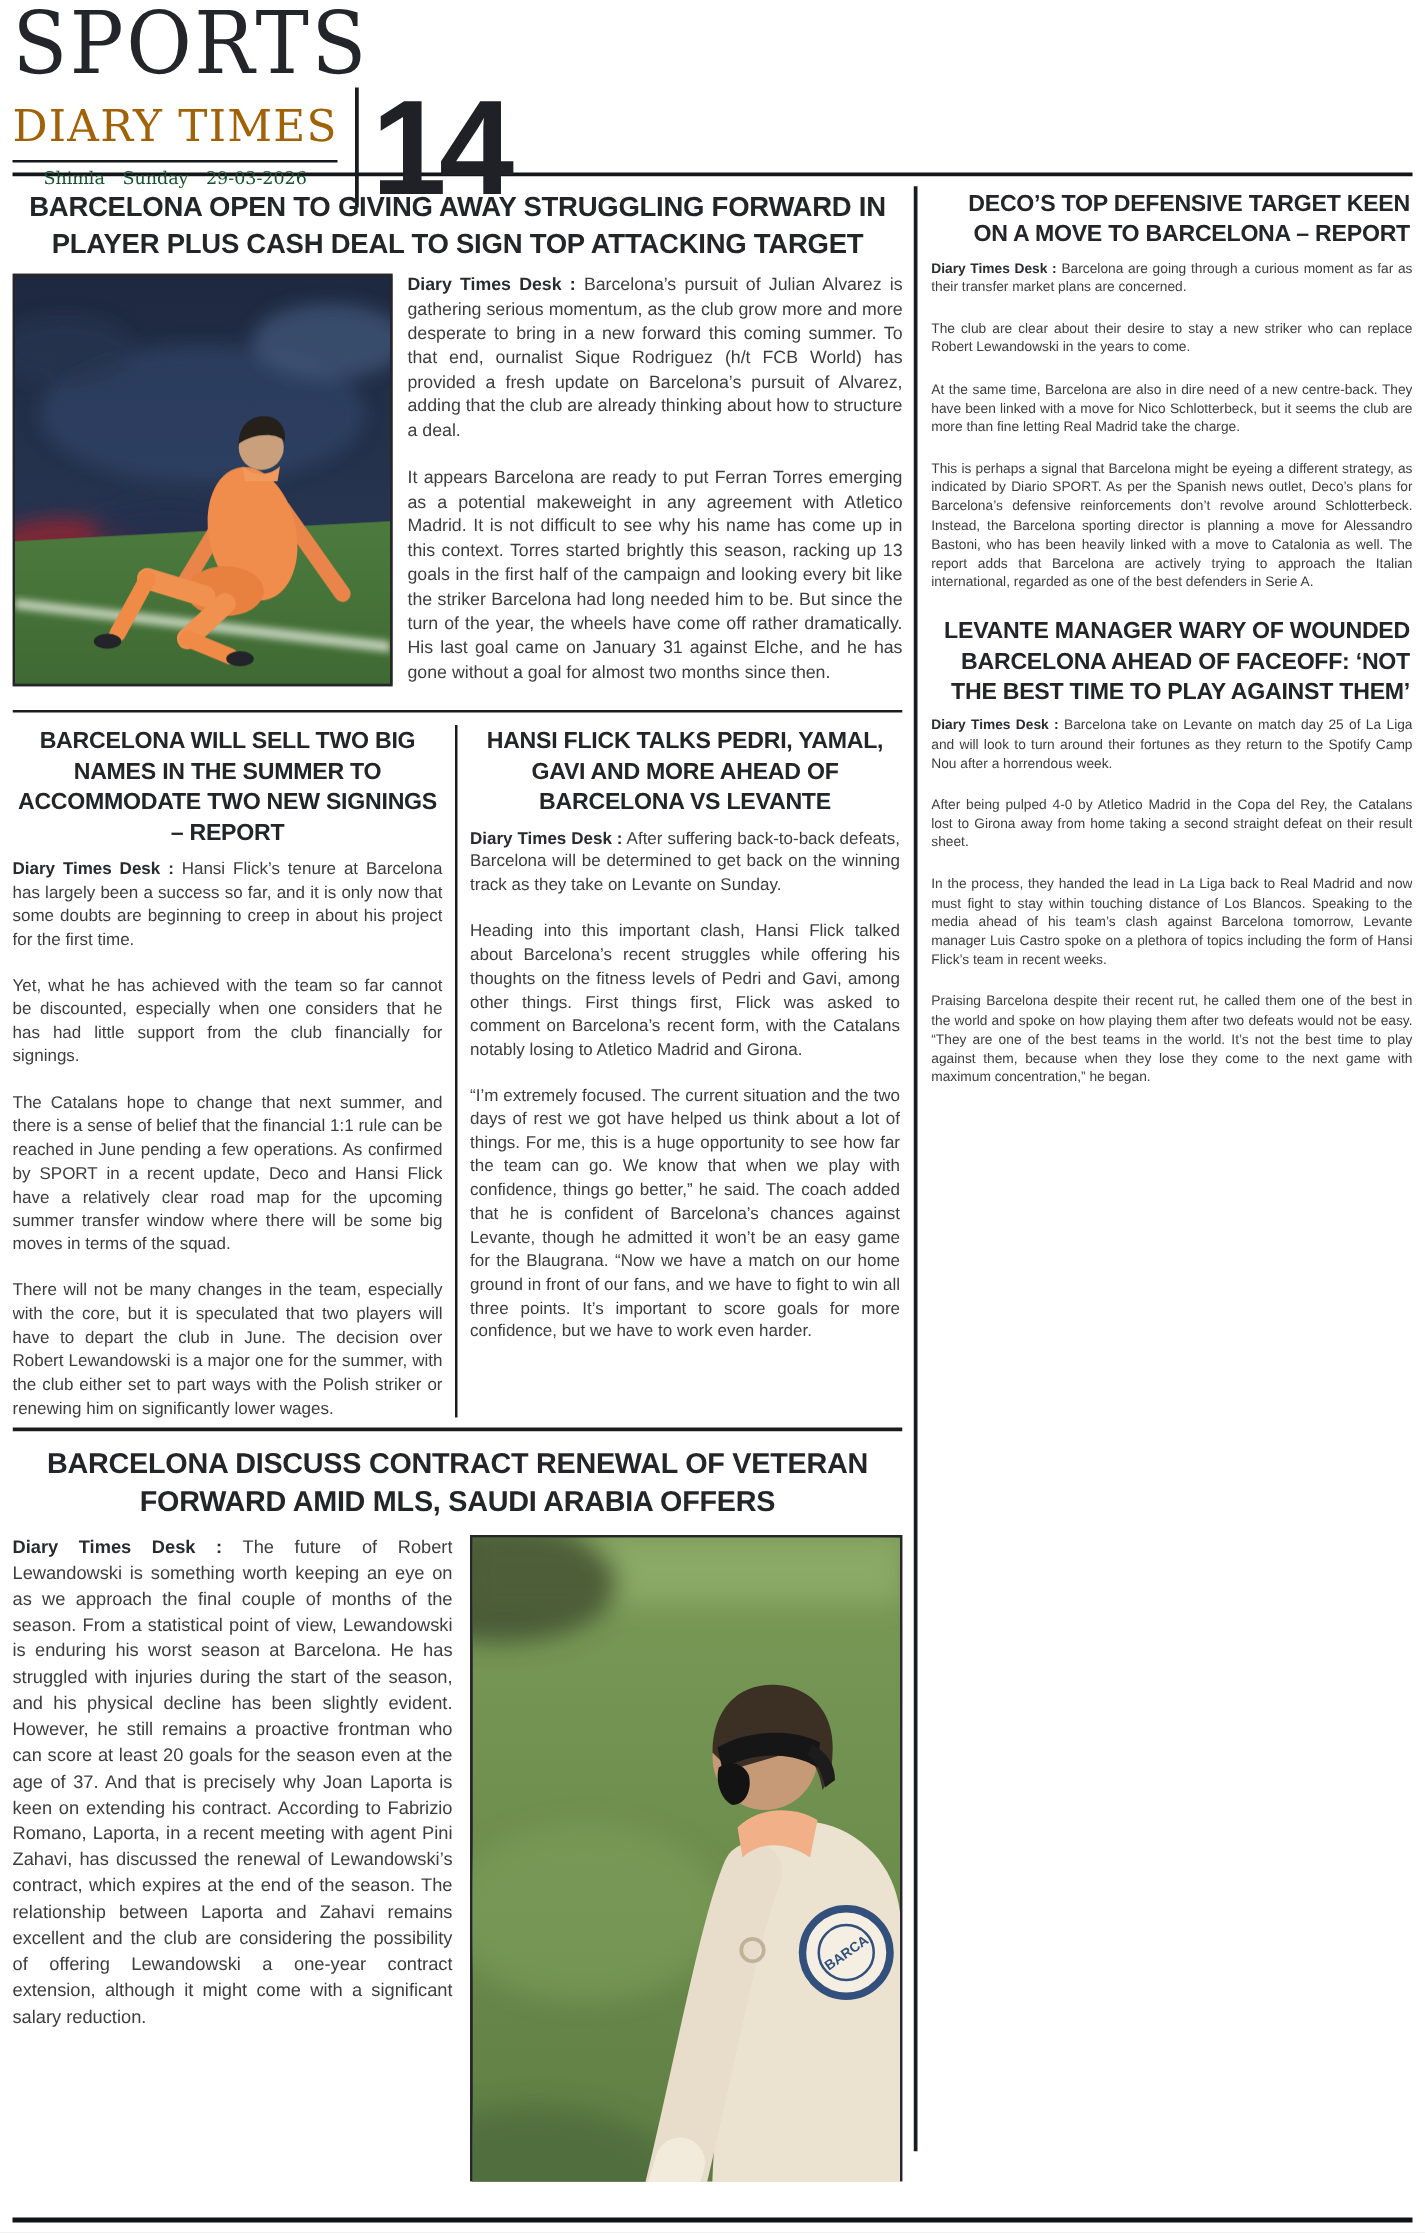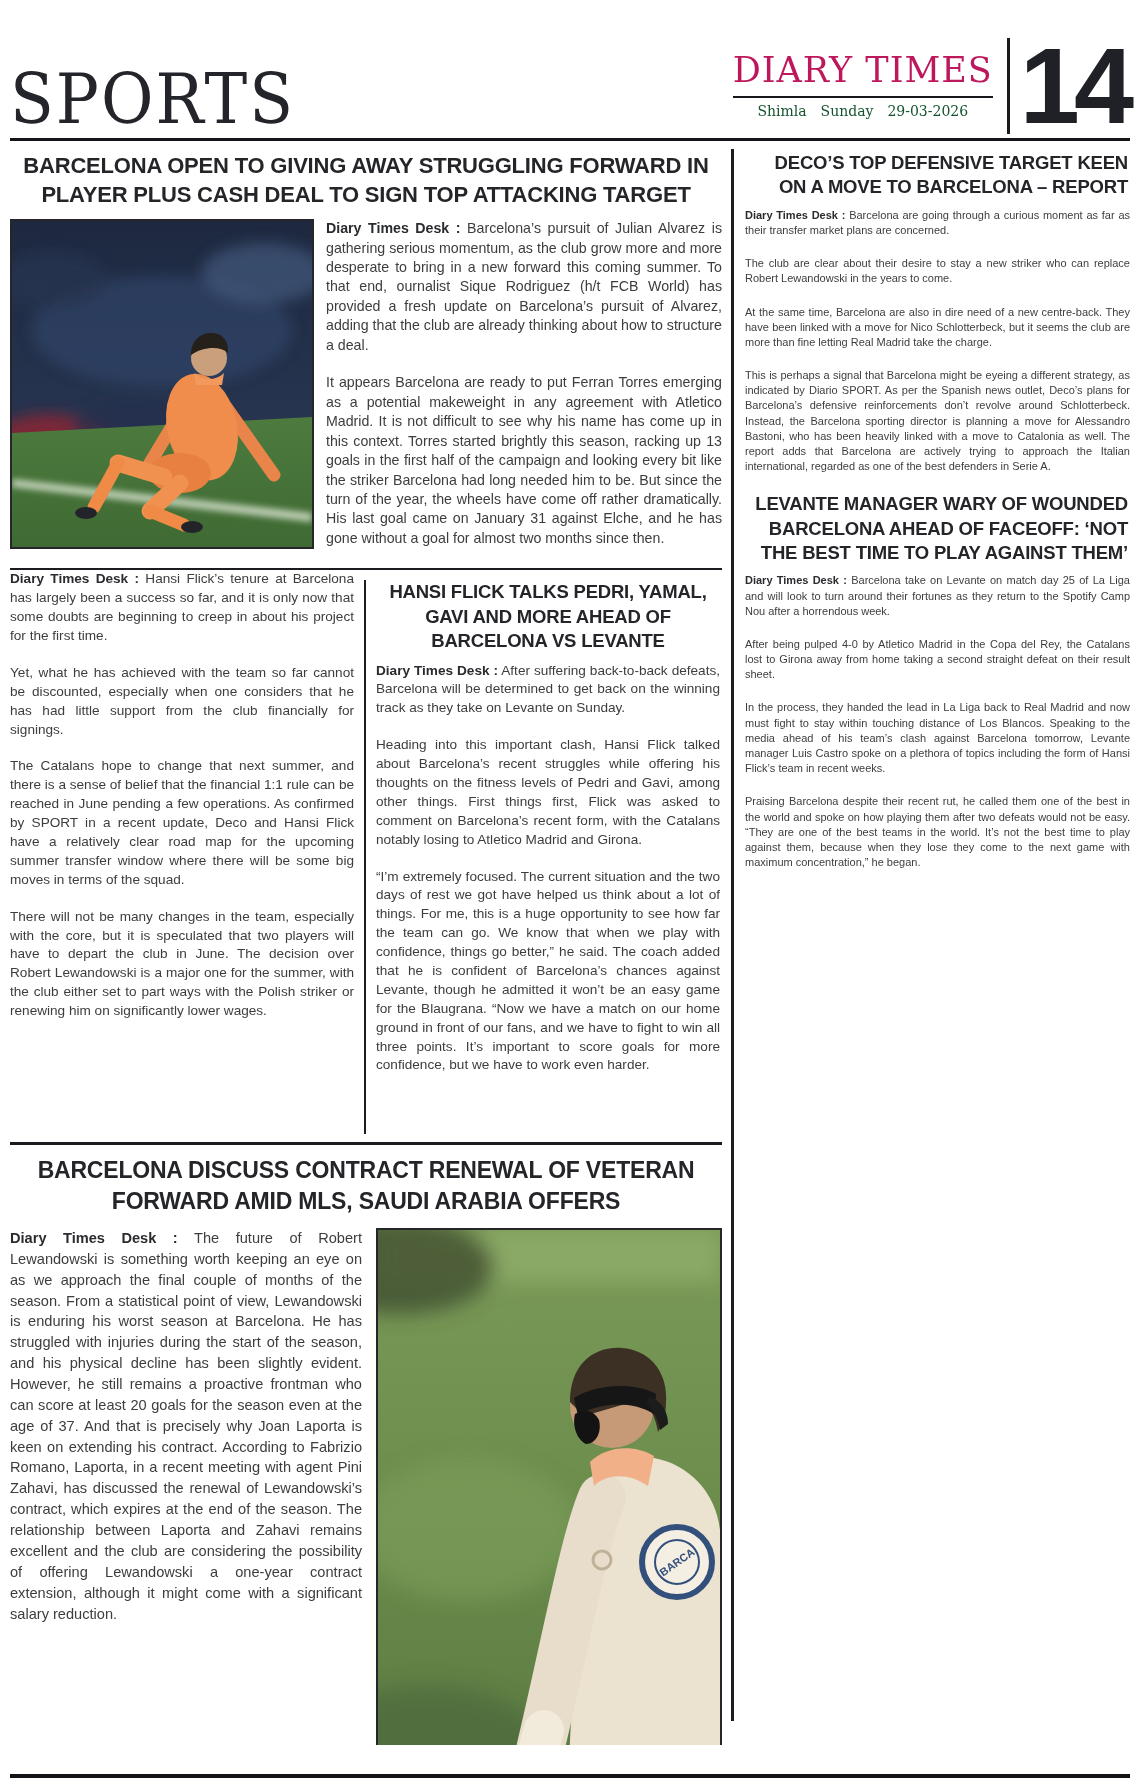--- a/index.html
+++ b/index.html
@@ -2,28 +2,28 @@
 <html><head>
 <meta charset="utf-8">
 <style>
   html,body { margin:0; padding:0; background:#e8e8e8; }
   .page {
     position:relative; width:1140px; height:1786px; margin:0 auto;
     background:#ffffff; overflow:hidden; box-sizing:border-box;
     padding:0 10px; font-family:"Liberation Sans", sans-serif; color:#3d3d3d;
   }
   
-  .masthead { display:flex; justify-content:space-between; align-items:flex-end; height:128px; padding-top:6px; }
+  .masthead { display:flex; justify-content:space-between; align-items:flex-start; height:128px; padding-top:6px;flex-direction:column; }
   .section-title {
     font-family:"DejaVu Serif", serif; font-size:64px; line-height:1;
     color:#23252a; letter-spacing:2px; transform:scaleY(1.08); transform-origin:bottom left;
   }
   .mast-right { display:flex; align-items:center; }
   .paper-block { text-align:center; padding-bottom:4px; }
-  .paper-name { font-family:"DejaVu Serif", serif; font-size:35px; color:#be185d; letter-spacing:1px; white-space:nowrap; }
+  .paper-name { font-family:"DejaVu Serif", serif; font-size:35px; color:#a16207; letter-spacing:1px; white-space:nowrap; }
   .mast-rule { height:2px; background:#17181b; margin:6px 0 5px 0; }
   .dateline { font-family:"DejaVu Serif", serif; font-size:14px; color:#14532d; white-space:nowrap; }
   .dateline span { margin:0 7px; }
   .mast-divider { width:3px; height:96px; background:#1a1b1e; margin:0 10px 0 14px; }
   .page-number { font-size:108px; font-weight:900; color:#202126; line-height:0.82; letter-spacing:-6px; padding-right:2px; }
   .header-rule { height:3px; background:#141518; margin-top:4px; }
   
   .content { display:flex; height:1600px; margin-top:4px; }
   .left-area { width:712px; overflow:hidden; }
   .vsep-main { width:3px; background:#1b1c1f; margin:4px 11px 24px 9px; }
@@ -134,20 +134,21 @@
             <p><strong class="byline">Diary Times Desk :</strong> <span>Barcelona’s pursuit of Julian Alvarez is gathering serious momentum, as the club grow more and more desperate to bring in a new forward this coming summer. To that end, ournalist Sique Rodriguez (h/t FCB World) has provided a fresh update on Barcelona’s pursuit of Alvarez, adding that the club are already thinking about how to structure a deal.</span></p>
             <p>It appears Barcelona are ready to put Ferran Torres emerging as a potential makeweight in any agreement with Atletico Madrid. It is not difficult to see why his name has come up in this context. Torres started brightly this season, racking up 13 goals in the first half of the campaign and looking every bit like the striker Barcelona had long needed him to be. But since the turn of the year, the wheels have come off rather dramatically. His last goal came on January 31 against Elche, and he has gone without a goal for almost two months since then.</p>
           </div>
         </div>
       </section>
 
       <div class="h-rule"></div>
 
       <div class="two-cols">
         <section class="col">
+          <h2 class="headline hl-col">BARCELONA WILL SELL TWO BIG NAMES IN THE SUMMER TO ACCOMMODATE TWO NEW SIGNINGS – REPORT</h2>
           <div class="body-text bt-col">
             <p><strong class="byline">Diary Times Desk :</strong> <span>Hansi Flick’s tenure at Barcelona has largely been a success so far, and it is only now that some doubts are beginning to creep in about his project for the first time.</span></p>
             <p>Yet, what he has achieved with the team so far cannot be discounted, especially when one considers that he has had little support from the club financially for signings.</p>
             <p>The Catalans hope to change that next summer, and there is a sense of belief that the financial 1:1 rule can be reached in June pending a few operations. As confirmed by SPORT in a recent update, Deco and Hansi Flick have a relatively clear road map for the upcoming summer transfer window where there will be some big moves in terms of the squad.</p>
             <p>There will not be many changes in the team, especially with the core, but it is speculated that two players will have to depart the club in June. The decision over Robert Lewandowski is a major one for the summer, with the club either set to part ways with the Polish striker or renewing him on significantly lower wages.</p>
           </div>
         </section>
         <div class="vsep"></div>
         <section class="col">
           <h2 class="headline hl-col">HANSI FLICK TALKS PEDRI, YAMAL, GAVI AND MORE AHEAD OF BARCELONA VS LEVANTE</h2>

